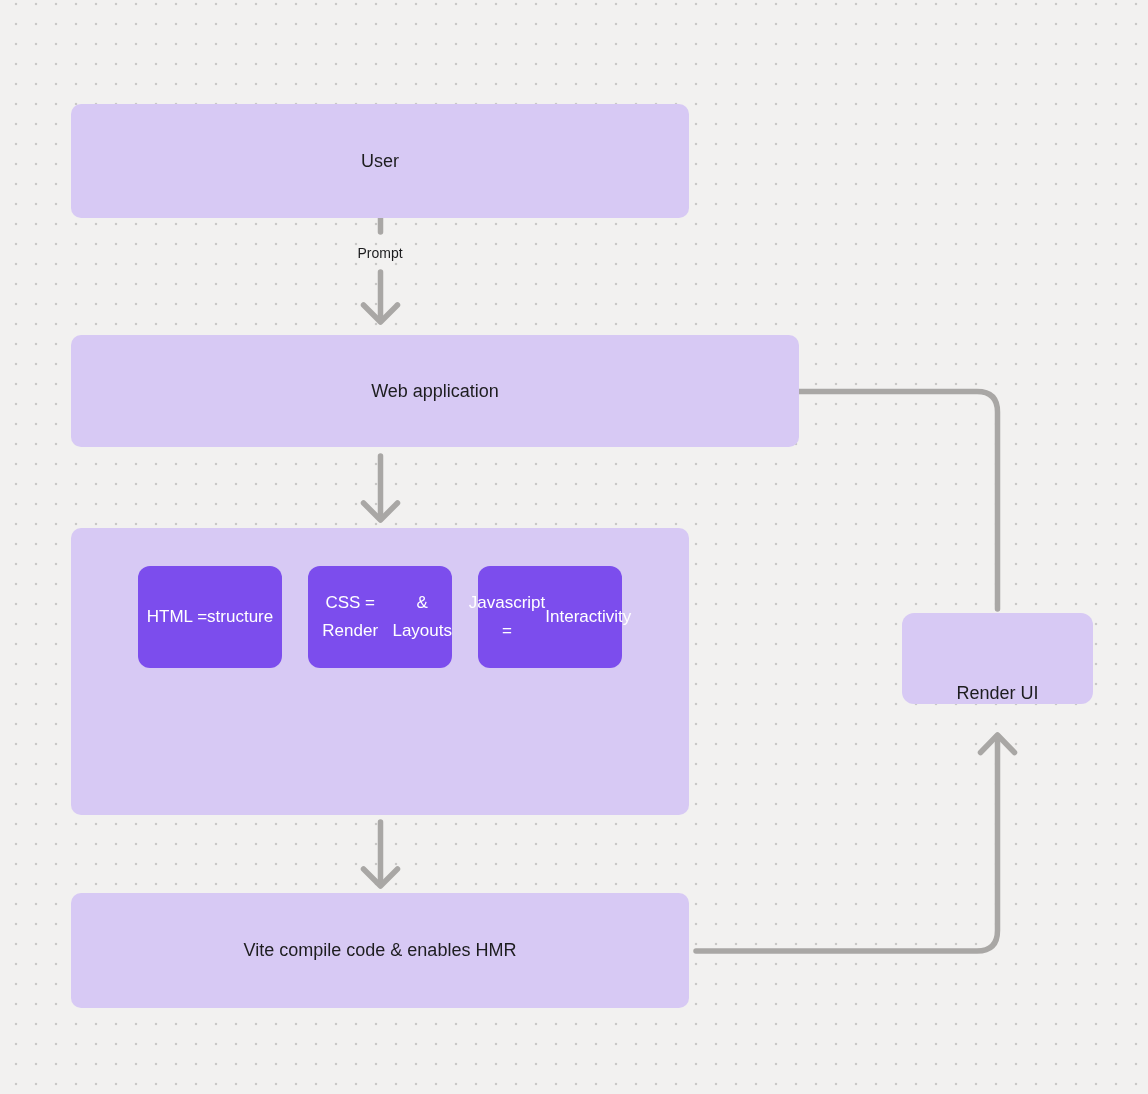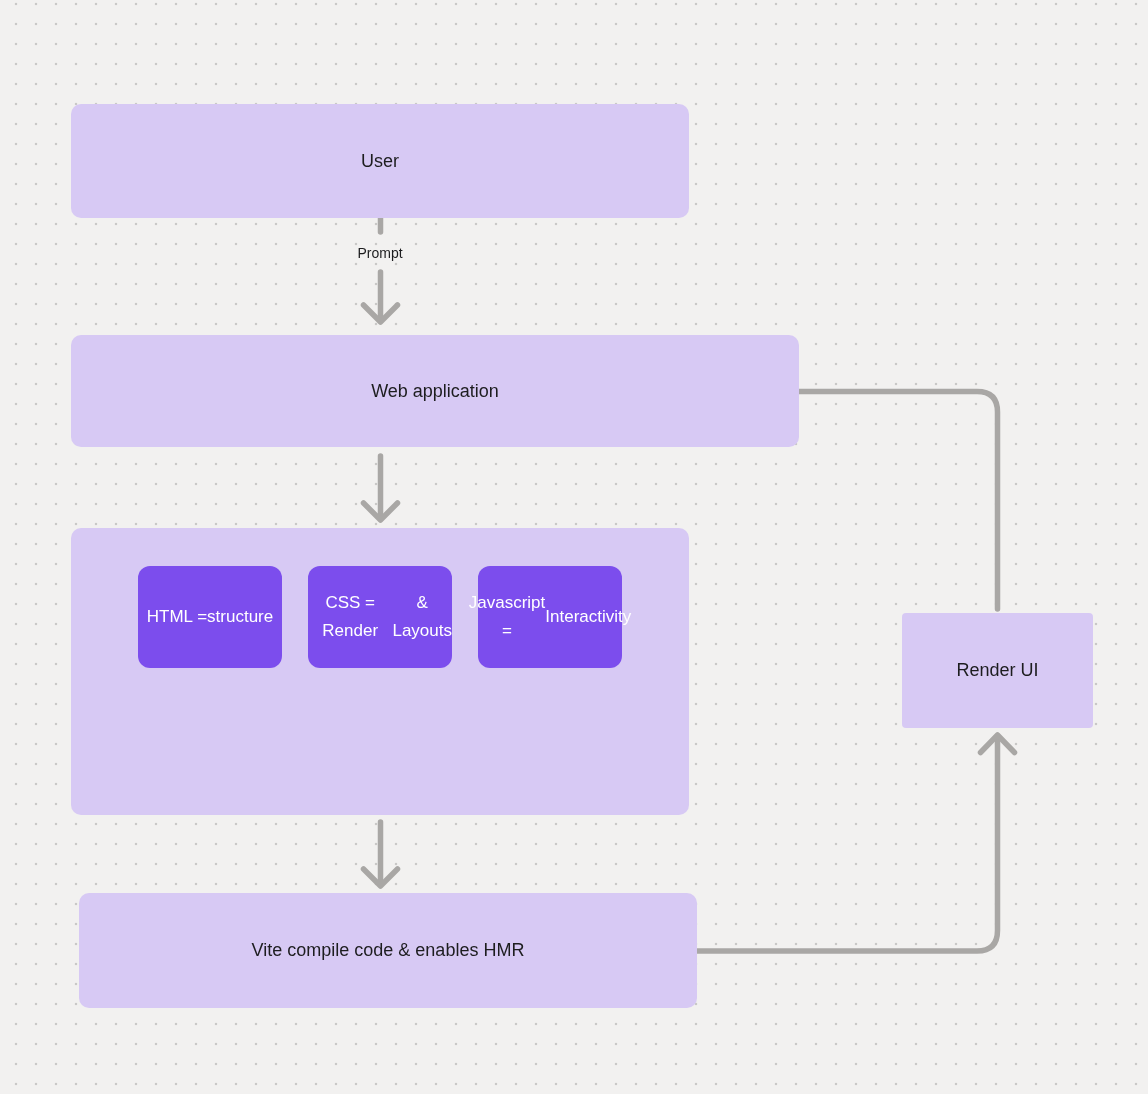--- a/index.html
+++ b/index.html
@@ -42,22 +42,22 @@
     background:var(--node-fill);
     border-radius:10px;
     display:flex;align-items:center;justify-content:center;
     color:var(--text-dark);
     font-size:18px;
     text-align:center;
   }
   .node-user{left:71px;top:64px;width:618px;height:114px;margin-top:40px;}
   .node-webapp{left:71px;top:335px;width:728px;height:112px;}
   .node-components{left:71px;top:528px;width:618px;height:287px;display:block;}
-  .node-vite{left:79px;top:893px;width:618px;height:115px;}
-  .node-render{left:902px;top:613px;width:191px;height:115px;border-radius:4px;}
+  .node-vite{left:71px;top:893px;width:618px;height:115px;}
+  .node-render{left:902px;top:613px;width:191px;height:91px;border-radius:12px;align-items:flex-end;}
   .chip-row{
     position:absolute;left:67px;right:67px;top:38px;
     display:flex;justify-content:space-between;
   }
   .chip{
     width:144px;height:102px;
     background:var(--chip-fill);
     border-radius:12px;
     color:var(--text-light);
     font-size:17px;font-weight:500;

